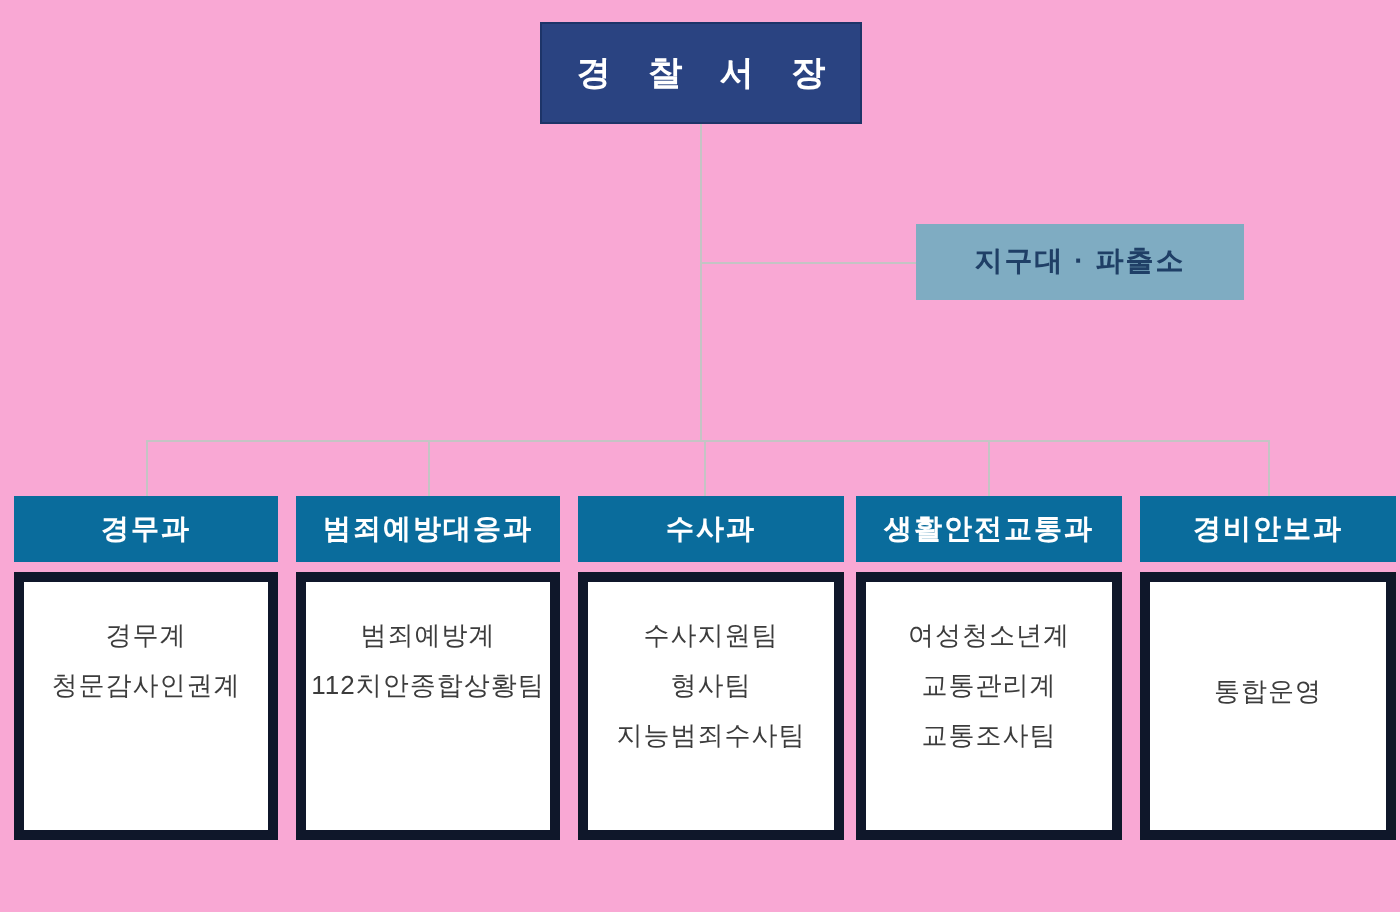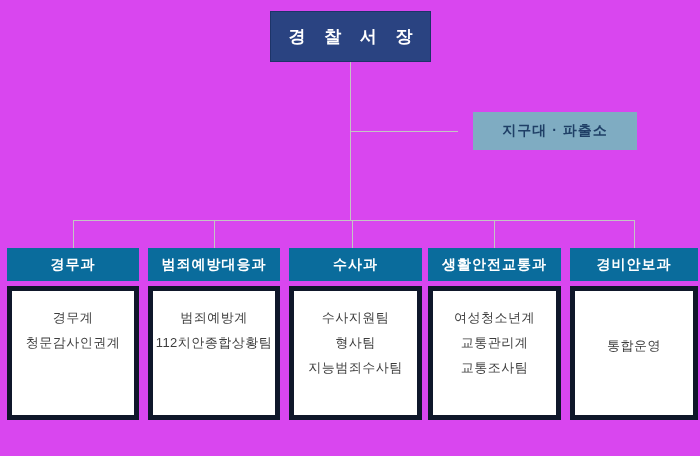--- a/index.html
+++ b/index.html
@@ -1,31 +1,31 @@
 <!DOCTYPE html>
 <html><head>
 <meta charset="utf-8">
 <style>
   html,body{margin:0;padding:0;background:#ffffff;}
   .canvas{
-    position:relative;width:700px;height:456px;background:#d946ef;overflow:hidden;
+    position:relative;width:700px;height:456px;background:#f9a8d4;overflow:hidden;
     font-family:"Liberation Sans","DejaVu Sans",sans-serif;
   }
   
   .root-box{
     position:absolute;left:270px;top:11px;width:161px;height:51px;
     background:#2A4381;border:1px solid #1d3468;box-sizing:border-box;
     display:flex;align-items:center;justify-content:center;
   }
   .root-box span{
     color:#ffffff;font-size:17px;font-weight:bold;letter-spacing:7px;padding-left:7px;
   }
   
   .side-box{
-    position:absolute;left:473px;top:112px;width:164px;height:38px;
+    position:absolute;left:458px;top:112px;width:164px;height:38px;
     background:#7FACC2;display:flex;align-items:center;justify-content:center;
   }
   .side-box span{color:#1F3F66;font-size:14px;font-weight:bold;letter-spacing:1px;}
   
   .line{position:absolute;background:#C4C4C4;}
   .trunk{left:350px;top:62px;width:1px;height:158px;}
   .branch{left:350px;top:131px;width:108px;height:1px;}
   .bus{left:73px;top:220px;width:562px;height:1px;}
   .drop{position:absolute;top:220px;width:1px;height:28px;background:#C4C4C4;}
   .drop.d1{left:73px;} .drop.d2{left:214px;} .drop.d3{left:352px;}

